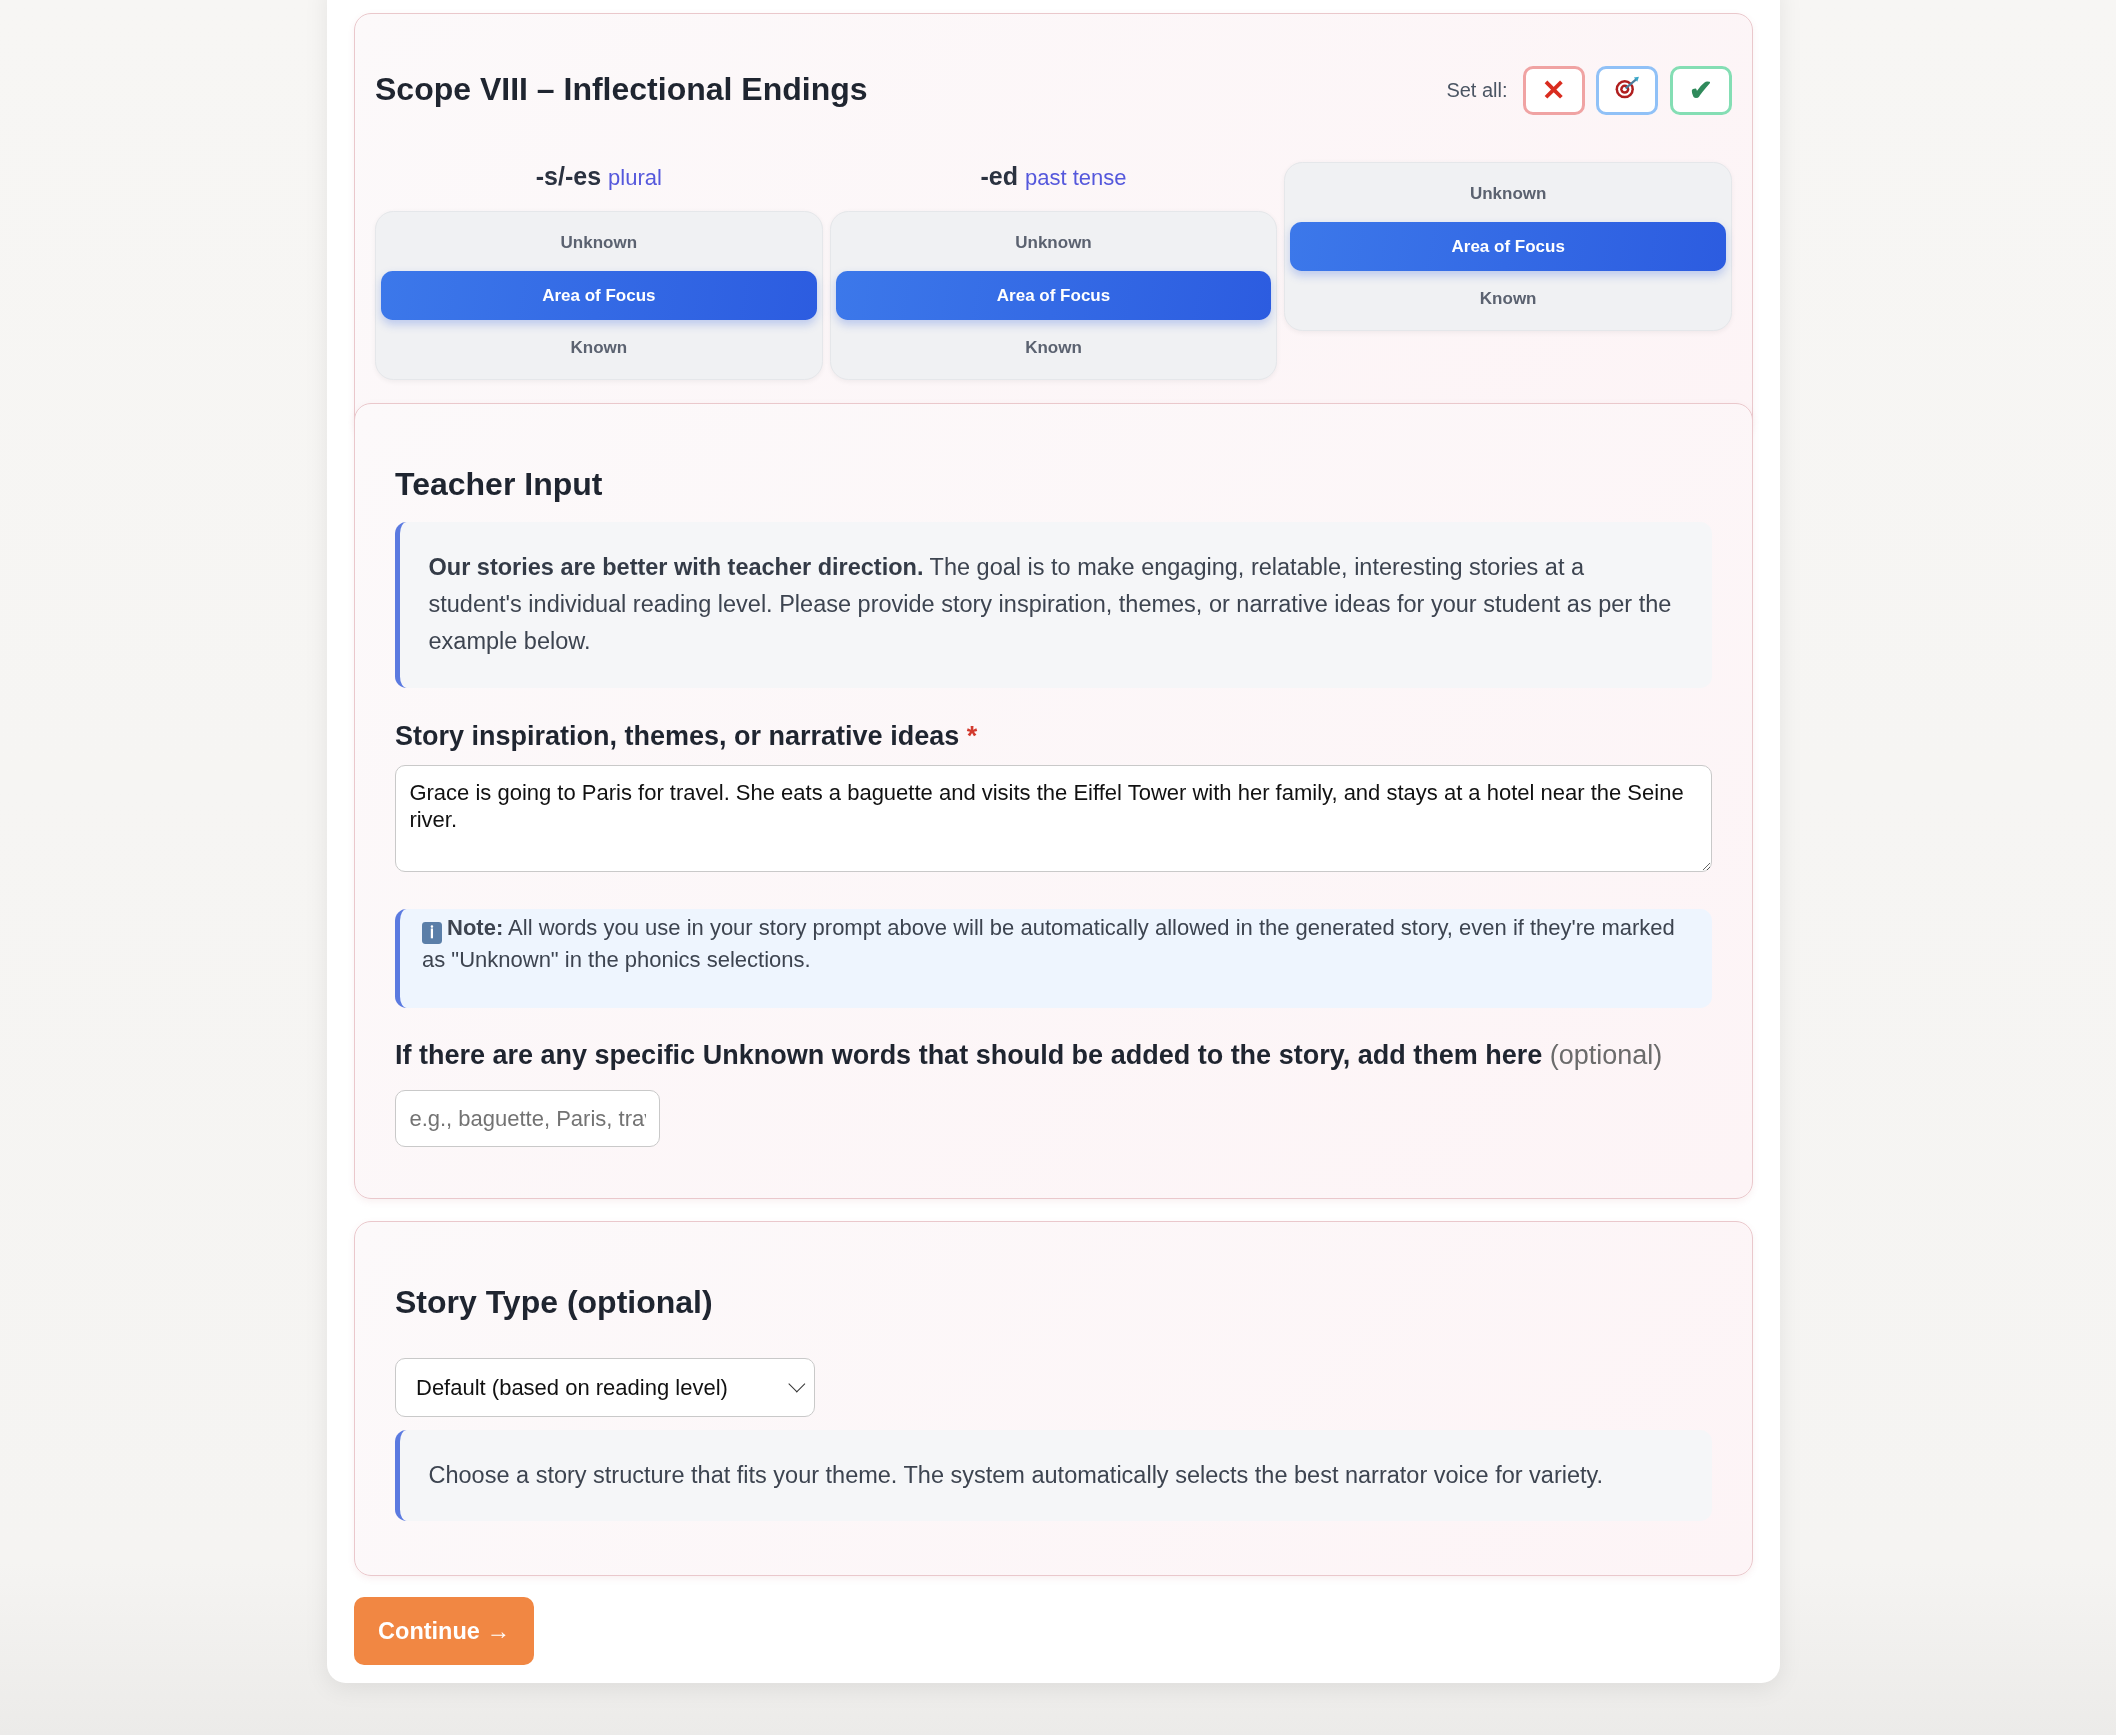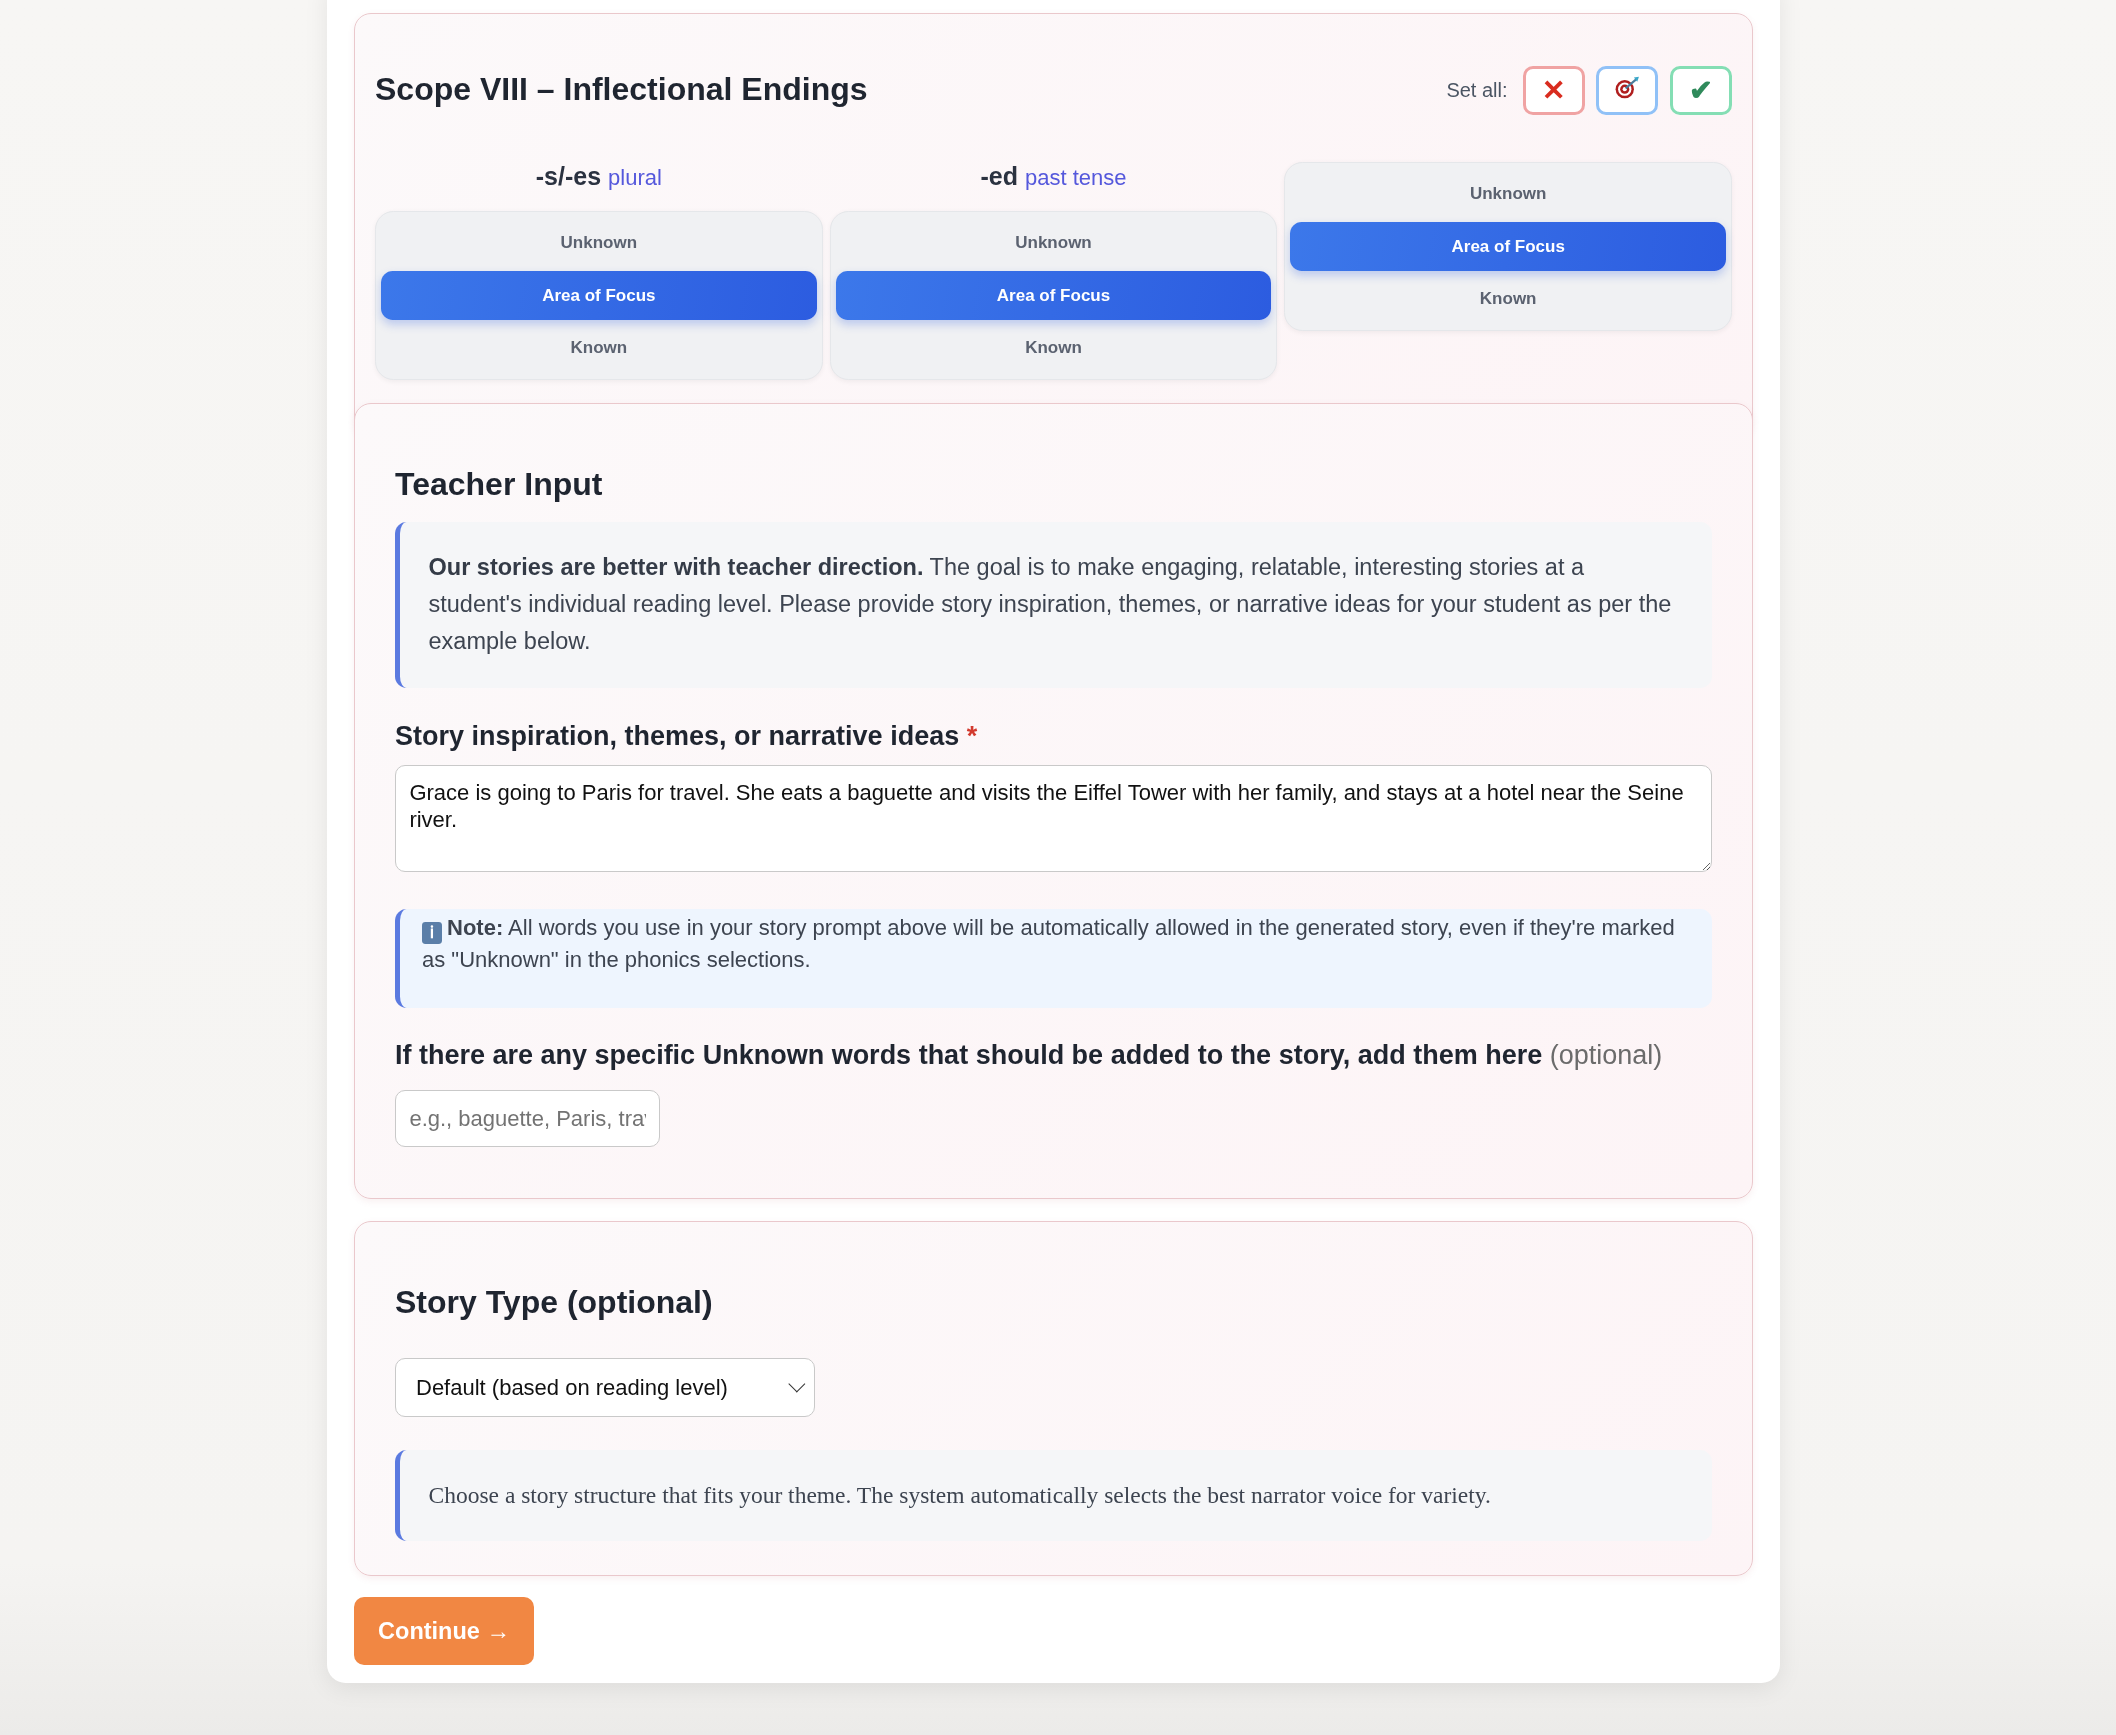--- a/index.html
+++ b/index.html
@@ -169,20 +169,20 @@
     </label>
     <input class="words-input" type="text" placeholder="e.g., baguette, Paris, travel" style="">
   </section>
 
   <section class="card story">
     <h2 class="sec-title" style="top:62px;">Story Type (optional)</h2>
     <div class="select">
       <span>Default (based on reading level)</span>
       <span class="chev"></span>
     </div>
-    <div class="callout" style="top:228px; height:91px; line-height:91px;font-family:Liberation Serif, serif;">
+    <div class="callout" style="top:208px; height:91px; line-height:91px;">
       <span>Choose a story structure that fits your theme. The system automatically selects the best narrator voice for variety.</span>
     </div>
   </section>
 
   <button class="continue">Continue →</button>
 </div>
 
 
 </body></html>

